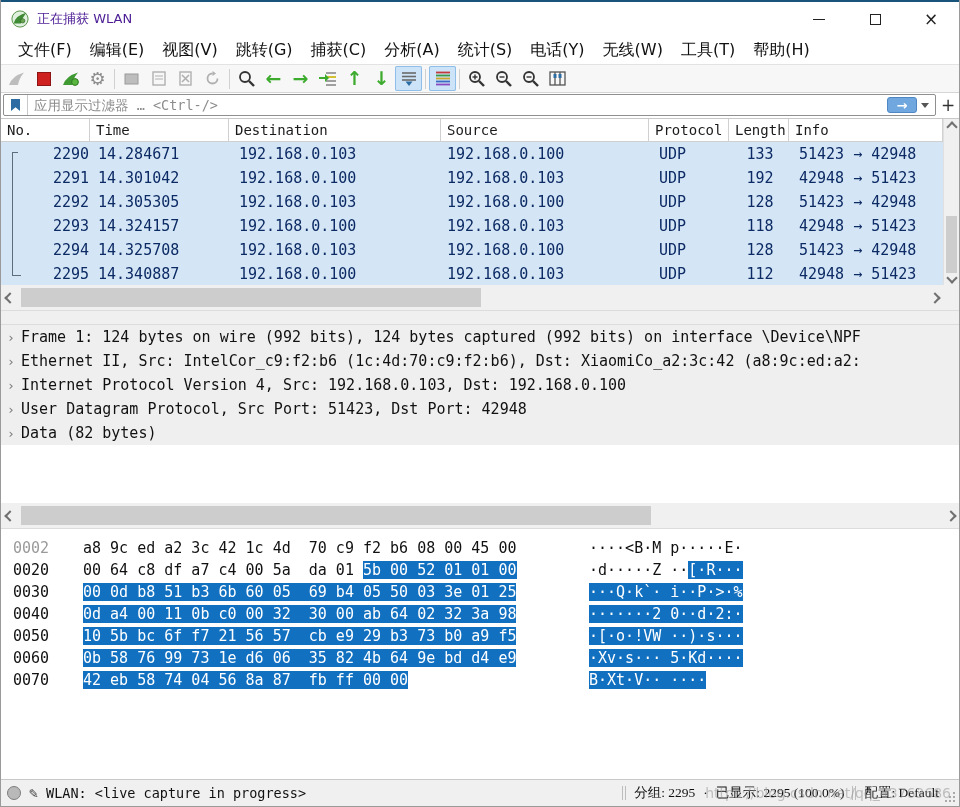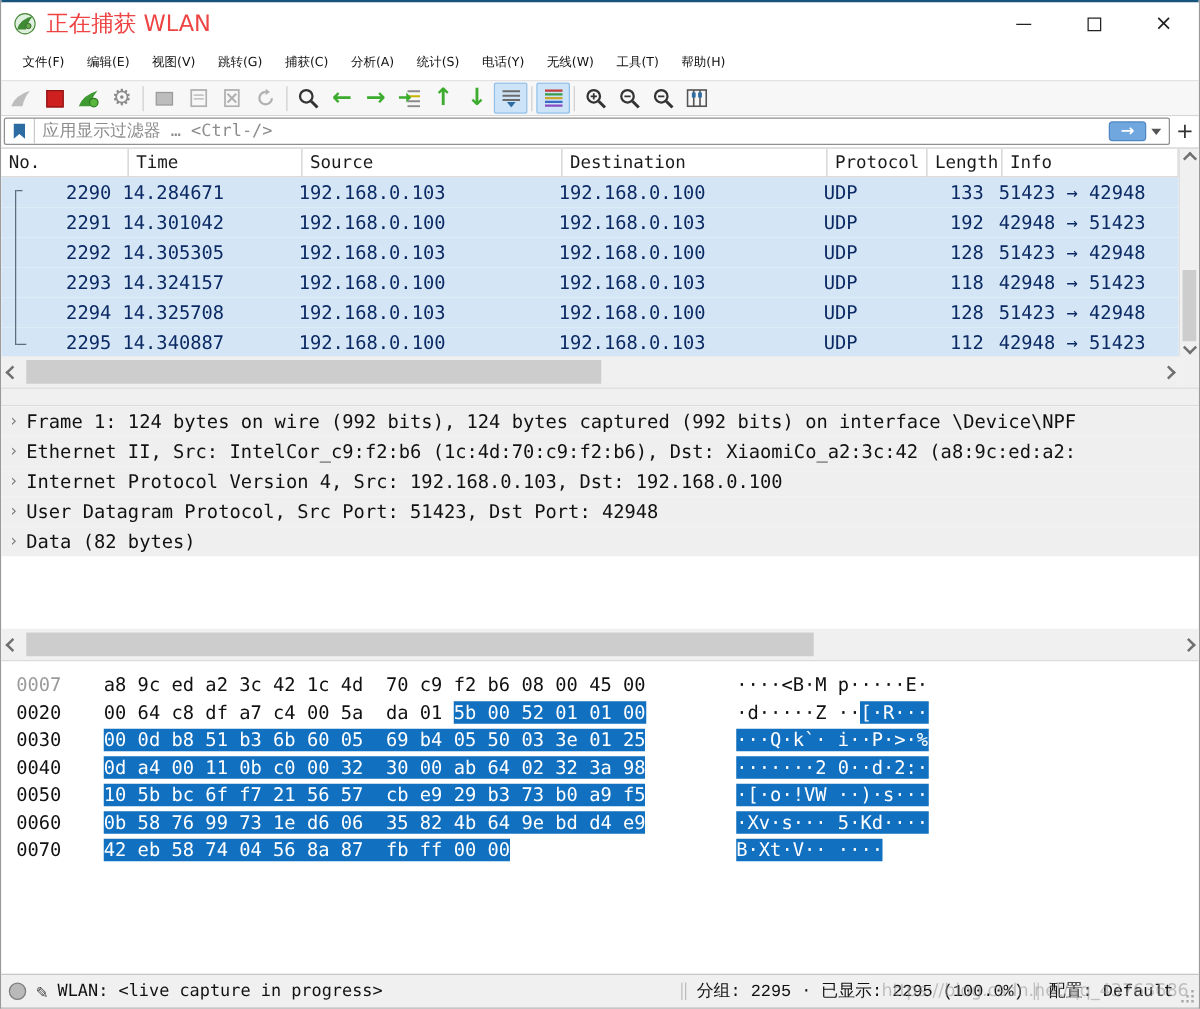--- a/index.html
+++ b/index.html
@@ -7,31 +7,31 @@
   body { font-family:"DejaVu Sans","Liberation Sans",sans-serif; }
 
   .window { position:relative; width:960px; height:807px; background:#fff; overflow:hidden;
             border-left:1px solid #9a9a9a; border-right:1px solid #9a9a9a; border-bottom:1px solid #9a9a9a; }
   .topedge { position:absolute; top:0; left:0; right:0; height:2px; background:#17537a; }
 
   
   .titlebar { position:absolute; top:2px; left:0; right:0; height:34px; background:#fff;
               display:flex; align-items:center; padding-left:10px; }
   .appicon { width:18px; height:18px; margin-right:8px; }
-  .title-text { font-size:18px; color:#ef4444; }
+  .title-text { font-size:13px; color:#4c1d95; }
   .win-controls { position:absolute; right:0; top:0; height:34px; display:flex; }
   .win-btn { width:56px; height:34px; display:flex; align-items:center; justify-content:center; cursor:default; }
   .glyph-min { width:12px; border-top:1.6px solid #222; display:block; }
   .glyph-max { width:11px; height:11px; border:1.6px solid #222; display:block; }
   .glyph-close { font-size:17px; color:#222; line-height:1; }
 
   
   .menubar { position:absolute; top:36px; left:0; right:0; height:28px; background:#fff;
              display:flex; align-items:center; padding-left:8px; }
-  .menu-item { font-size:10px; color:#111; padding:4px 9px; }
+  .menu-item { font-size:16px; color:#111; padding:4px 9px; }
 
   
   .toolbar { position:absolute; top:64px; left:0; right:0; height:29px; background:#f7f7f7;
              border-top:1px solid #e3e3e3; border-bottom:1px solid #d5d5d5;
              display:flex; align-items:center; padding-left:2px; }
   .tbtn { width:27px; height:25px; display:flex; align-items:center; justify-content:center; border-radius:2px; position:relative; }
   .tbtn.active { background:#cde3f7; box-shadow:inset 0 0 0 1px #8fbfe8; }
   .tsep { width:1px; height:20px; background:#d0d0d0; margin:0 3px; }
   .arrow-glyph { font-size:19px; font-weight:bold; color:#3dab2e; line-height:1; font-family:"DejaVu Sans",sans-serif; }
   .sq-stop { width:14px; height:14px; background:#cf2020; border:1px solid #8e1414; }
@@ -62,23 +62,23 @@
                       font-family:"DejaVu Sans Mono","Liberation Mono",monospace; }
   .pl-rows { position:absolute; top:23px; left:0; right:16px; height:144px; }
   .prow { display:flex; height:24px; background:#d4e6f6; color:#0c2a64; font-size:15px; align-items:center;
           font-family:"DejaVu Sans Mono","Liberation Mono",monospace; white-space:nowrap; }
   .prow .c { overflow:hidden; }
   .c-no   { width:93px;  text-align:right; padding-right:5px; }
   .c-time { width:139px; padding-left:4px; }
   .c-src  { width:208px; padding-left:6px; }
   .c-dst  { width:212px; padding-left:6px; }
   .c-proto{ width:80px;  padding-left:6px; }
-  .c-len  { width:60px;  text-align:right; padding-right:6px; }
+  .c-len  { width:60px;  text-align:center; padding-right:6px; }
   .c-info { flex:1; padding-left:6px; }
-  .h-no{width:102px}.h-time{width:139px}.h-src{width:208px}.h-dst{width:212px}.h-proto{width:80px}.h-len{width:60px}.h-info{flex:1}
+  .h-no{width:89px}.h-time{width:139px}.h-src{width:208px}.h-dst{width:212px}.h-proto{width:80px}.h-len{width:60px}.h-info{flex:1}
   .related-bracket { position:absolute; left:11px; top:10px; bottom:10px; width:8px;
                      border-left:1px solid #5f6c7a; }
   .related-bracket::before { content:""; position:absolute; left:0; top:0; width:5px; border-top:1px solid #5f6c7a; }
   .related-bracket::after  { content:""; position:absolute; left:0; bottom:0; width:8px; border-bottom:1px solid #5f6c7a; }
 
   
   .vscroll { position:absolute; top:0; right:0; width:16px; height:167px; background:#f0f0f0; border-left:1px solid #e0e0e0; }
   .vthumb { position:absolute; left:2px; right:2px; top:58%; height:34%; background:#cdcdcd; }
   .hscroll { position:absolute; left:0; height:25px; background:#f0f0f0; display:flex; align-items:center; }
   .pl-hscroll { bottom:0; right:16px; }
@@ -113,21 +113,21 @@
   .preb { font-style:normal; }
 
   
   .statusbar { position:absolute; bottom:0; left:0; right:0; height:27px; background:#f0f0f0;
                border-top:1px solid #c8c8c8; display:flex; align-items:center; font-size:13.5px; color:#111; }
   .status-left { display:flex; align-items:center; gap:8px; padding-left:6px; flex:1;
                  font-family:"DejaVu Sans Mono","Liberation Mono",monospace; }
   .expert-dot { width:14px; height:14px; border-radius:50%; background:#b9b9b9; border:1px solid #7d7d7d; }
   .pencil { font-size:15px; color:#444; }
   .status-right { display:flex; align-items:center; gap:8px; padding-right:20px;
-                  font-family:Liberation Mono, monospace; }
+                  font-family:Liberation Serif, serif; }
   .dsep { width:1px; height:14px; background:#bdbdbd; }
   .dsep2 { display:flex; gap:2px; }
   .watermark { position:absolute; right:8px; bottom:5px; font-size:14px; color:rgba(150,150,150,0.55);
                pointer-events:none; font-family:"DejaVu Sans","Liberation Sans",sans-serif; }
   .grip { position:absolute; right:4px; bottom:4px; width:10px; height:10px; }
   .grip i { position:absolute; width:2px; height:2px; background:#a9a9a9; display:block; }
 
   .icon-svg { display:block; }
 </style>
 </head>
@@ -306,22 +306,22 @@
         </div>
       <div class="caret-down"></div>
     </div>
     <div class="plus-btn">+</div>
   </div>
 
   <div class="packet-list">
     <div class="pl-header">
       <div class="hcell h-no">No.</div>
       <div class="hcell h-time">Time</div>
+      <div class="hcell h-dst">Destination</div>
       <div class="hcell h-src">Source</div>
-      <div class="hcell h-dst">Destination</div>
       <div class="hcell h-proto">Protocol</div>
       <div class="hcell h-len">Length</div>
       <div class="hcell h-info">Info</div>
     </div>
     <div class="pl-rows">
       <div class="prow">
         <span class="c c-no">2290</span>
           <span class="c c-time">14.284671</span>
           <span class="c c-src">192.168.0.103</span>
           <span class="c c-dst">192.168.0.100</span>
@@ -421,21 +421,21 @@
         </div>
       <div class="hthumb" style="left:20px;width:630px;"></div>
       <div class="sbtn" style="position:absolute;right:0;">
           <span class="chev right"></span>
         </div>
     </div>
   </div>
 
   <div class="hexpane">
     <div class="hexrow">
-      <span class="off dim">0007</span>
+      <span class="off dim">0002</span>
       <span class="hx"><i class="preb">a8 9c ed a2 3c 42 1c 4d  70 c9 f2 b6 08 00 45 00</i><i class="selb"></i></span>
       <span class="asc"><i class="preb">····&lt;B·M p·····E·</i><i class="selb"></i></span>
     </div>
     <div class="hexrow">
       <span class="off">0020</span>
       <span class="hx"><i class="preb">00 64 c8 df a7 c4 00 5a  da 01 </i><i class="selb">5b 00 52 01 01 00</i></span>
       <span class="asc"><i class="preb">·d·····Z ··</i><i class="selb">[·R···</i></span>
     </div>
     <div class="hexrow">
       <span class="off">0030</span>

